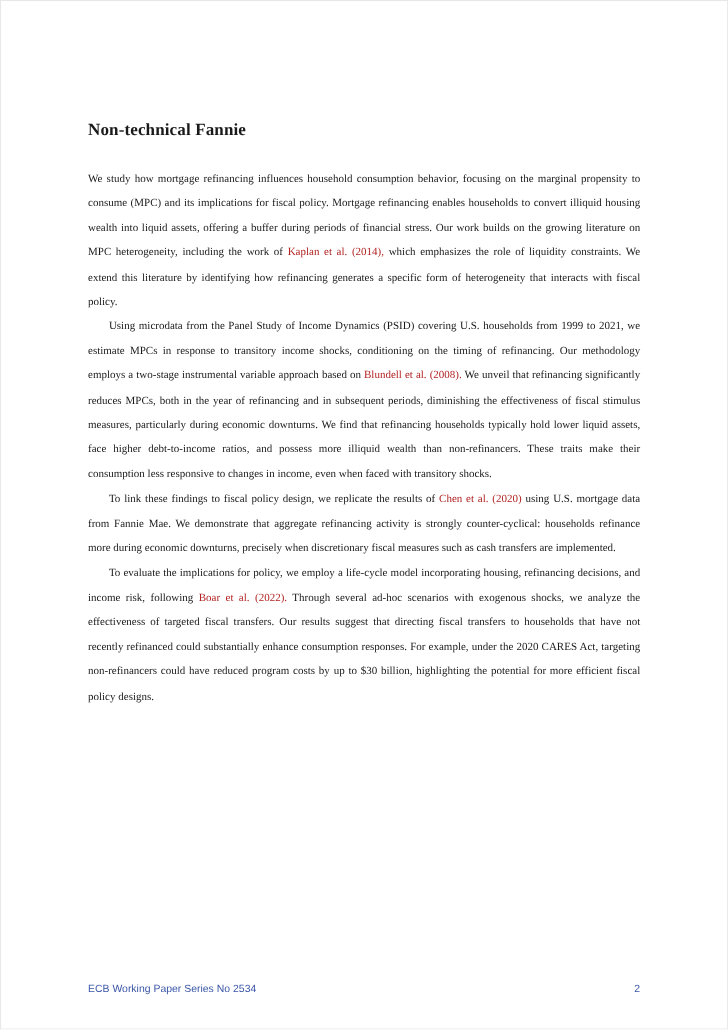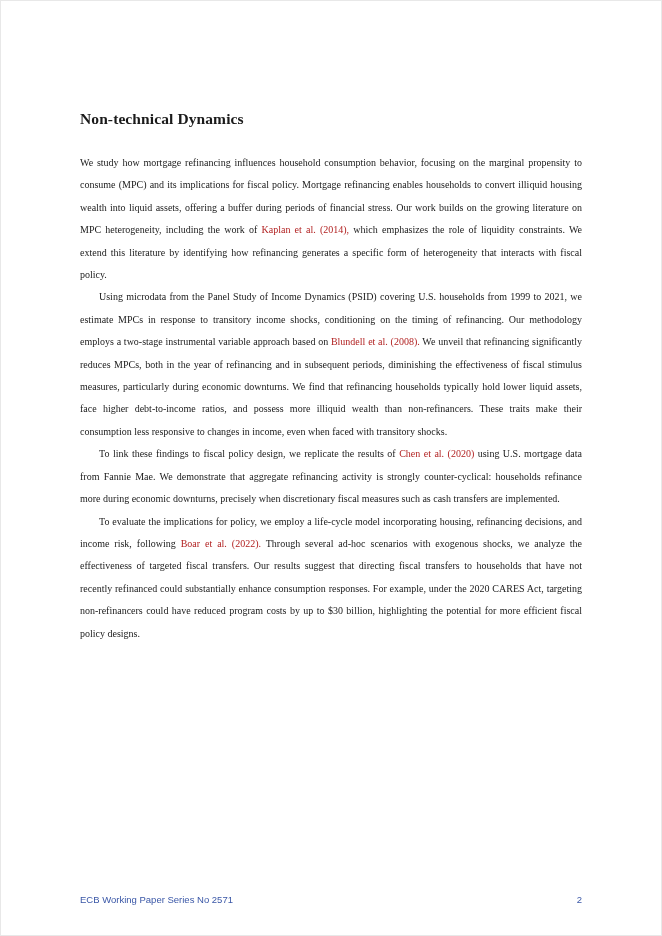--- a/index.html
+++ b/index.html
@@ -61,29 +61,29 @@
     font-size:9.5px;
     color:var(--footer);
   }
 </style>
 </head>
 <body>
 
 <div class="page">
   <div class="content">
 
-    <h1 class="section-title">Non-technical Dynamics</h1>
+    <h1 class="section-title">Non-technical Fannie</h1>
 
     <p class="para first"><span>We study how mortgage refinancing influences household consumption behavior, focusing on the marginal propensity to consume (MPC) and its implications for fiscal policy. Mortgage refinancing enables households to convert illiquid housing wealth into liquid assets, offering a buffer during periods of financial stress. Our work builds on the growing literature on MPC heterogeneity, including the work of </span><a class="cite">Kaplan et al. (2014),</a><span> which emphasizes the role of liquidity constraints. We extend this literature by identifying how refinancing generates a specific form of heterogeneity that interacts with fiscal policy.</span></p>
 
     <p class="para"><span>Using microdata from the Panel Study of Income Dynamics (PSID) covering U.S. households from 1999 to 2021, we estimate MPCs in response to transitory income shocks, conditioning on the timing of refinancing. Our methodology employs a two-stage instrumental variable approach based on </span><a class="cite">Blundell et al. (2008).</a><span> We unveil that refinancing significantly reduces MPCs, both in the year of refinancing and in subsequent periods, diminishing the effectiveness of fiscal stimulus measures, particularly during economic downturns. We find that refinancing households typically hold lower liquid assets, face higher debt-to-income ratios, and possess more illiquid wealth than non-refinancers. These traits make their consumption less responsive to changes in income, even when faced with transitory shocks.</span></p>
 
     <p class="para"><span>To link these findings to fiscal policy design, we replicate the results of </span><a class="cite">Chen et al. (2020)</a><span> using U.S. mortgage data from Fannie Mae. We demonstrate that aggregate refinancing activity is strongly counter-cyclical: households refinance more during economic downturns, precisely when discretionary fiscal measures such as cash transfers are implemented.</span></p>
 
     <p class="para"><span>To evaluate the implications for policy, we employ a life-cycle model incorporating housing, refinancing decisions, and income risk, following </span><a class="cite">Boar et al. (2022).</a><span> Through several ad-hoc scenarios with exogenous shocks, we analyze the effectiveness of targeted fiscal transfers. Our results suggest that directing fiscal transfers to households that have not recently refinanced could substantially enhance consumption responses. For example, under the 2020 CARES Act, targeting non-refinancers could have reduced program costs by up to $30 billion, highlighting the potential for more efficient fiscal policy designs.</span></p>
 
   </div>
 
   <div class="footer">
-    <span>ECB Working Paper Series No 2571</span>
+    <span>ECB Working Paper Series No 2534</span>
     <span>2</span>
   </div>
 </div>
 
 </body></html>

